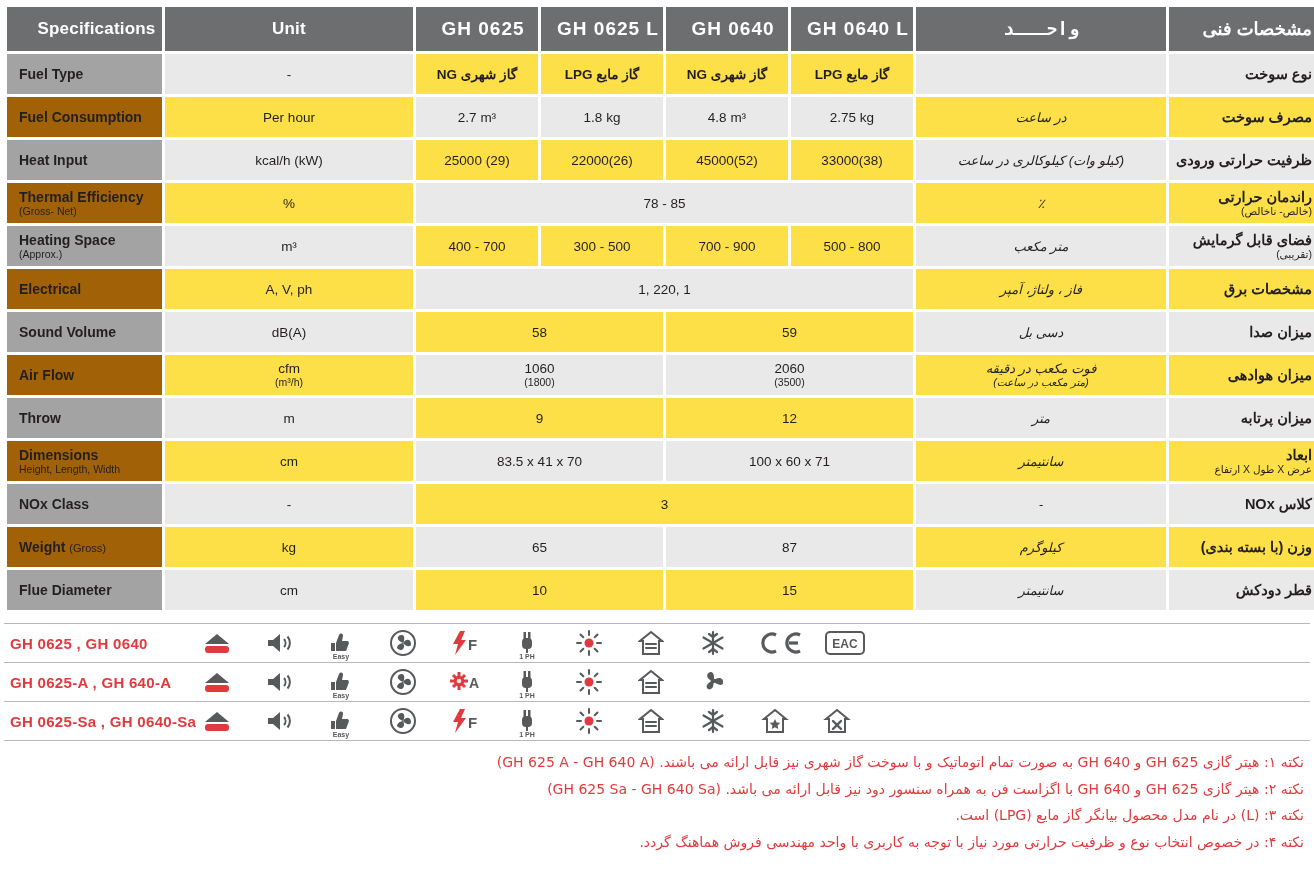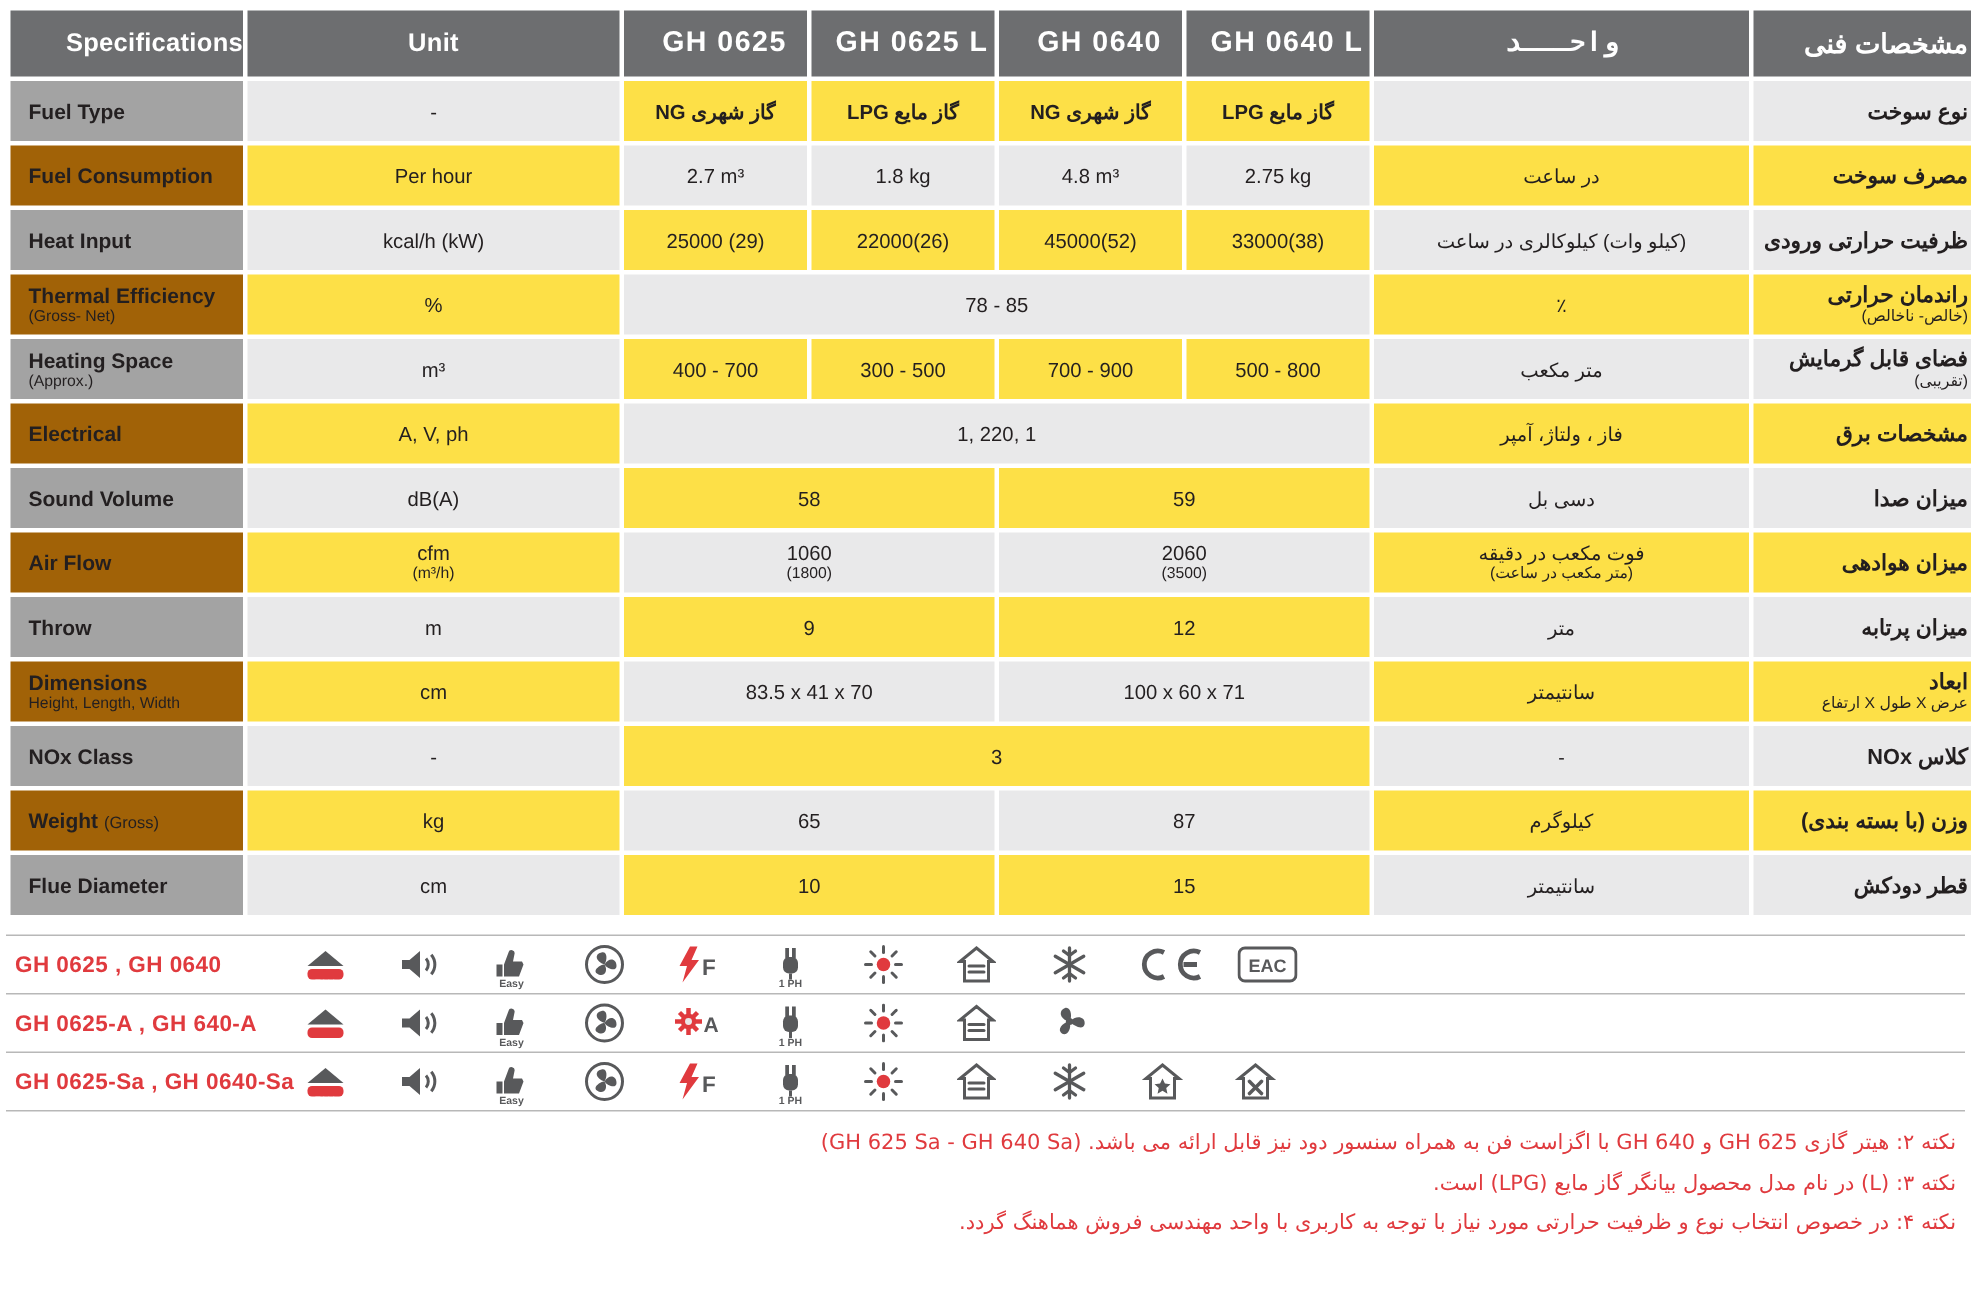--- a/index.html
+++ b/index.html
@@ -27,21 +27,21 @@
   
   .hd{
     background:#6d6e70;
     color:#ffffff;
     text-align:center;
     font-weight:bold;
     height:44px;
     font-size:17px;
     letter-spacing:.2px;
   }
-  .hd.left{ text-align:right; padding-left:24px; }
+  .hd.left{ text-align:center; padding-left:24px; }
   .hd.model{ font-size:19px; letter-spacing:1px;padding-left:12px; }
   .hd.fa{ font-size:18px;font-family:Liberation Mono, monospace; }
   .hd.fa-right{ text-align:right; padding-right:12px; font-size:18px; }
 
   
   .c{
     background:#e9e9ea;
     height:40px;
     text-align:center;
     font-size:13.5px;
@@ -52,20 +52,21 @@
     text-align:left;
     padding-left:12px;
     font-weight:bold;
     font-size:14px;
     background:#a3a3a3;
   }
   .c.label.alt{ background:#a16207; }
   .c.fa{
     font-size:13px;
     direction:rtl;
+    font-style:italic;
   }
   .c.fa-right{
     text-align:right;
     padding-right:12px;
     font-weight:bold;
     font-size:14.5px;
     direction:rtl;
   }
   .sub{ font-weight:normal; font-size:10.5px; display:block; line-height:1.15; }
   .sub-i{ font-weight:normal; font-size:11px; }
@@ -638,18 +639,19 @@
                 <line x1="18" y1="14" x2="10" y2="22"></line>
               </g>
             </svg>
         </div>
 
       </div>
     </div>
   </div>
 
   <div class="notes">
+    <div class="note">نکته ۱: هیتر گازی GH 625 و GH 640 به صورت تمام اتوماتیک و با سوخت گاز شهری نیز قابل ارائه می باشند. (GH 625 A - GH 640 A)</div>
     <div class="note">نکته ۲: هیتر گازی GH 625 و GH 640 با اگزاست فن به همراه سنسور دود نیز قابل ارائه می باشد. (GH 625 Sa - GH 640 Sa)</div>
     <div class="note">نکته ۳: (L) در نام مدل محصول بیانگر گاز مایع (LPG) است.</div>
     <div class="note">نکته ۴: در خصوص انتخاب نوع و ظرفیت حرارتی مورد نیاز با توجه به کاربری با واحد مهندسی فروش هماهنگ گردد.</div>
   </div>
 
 </div>
 
 </body></html>

